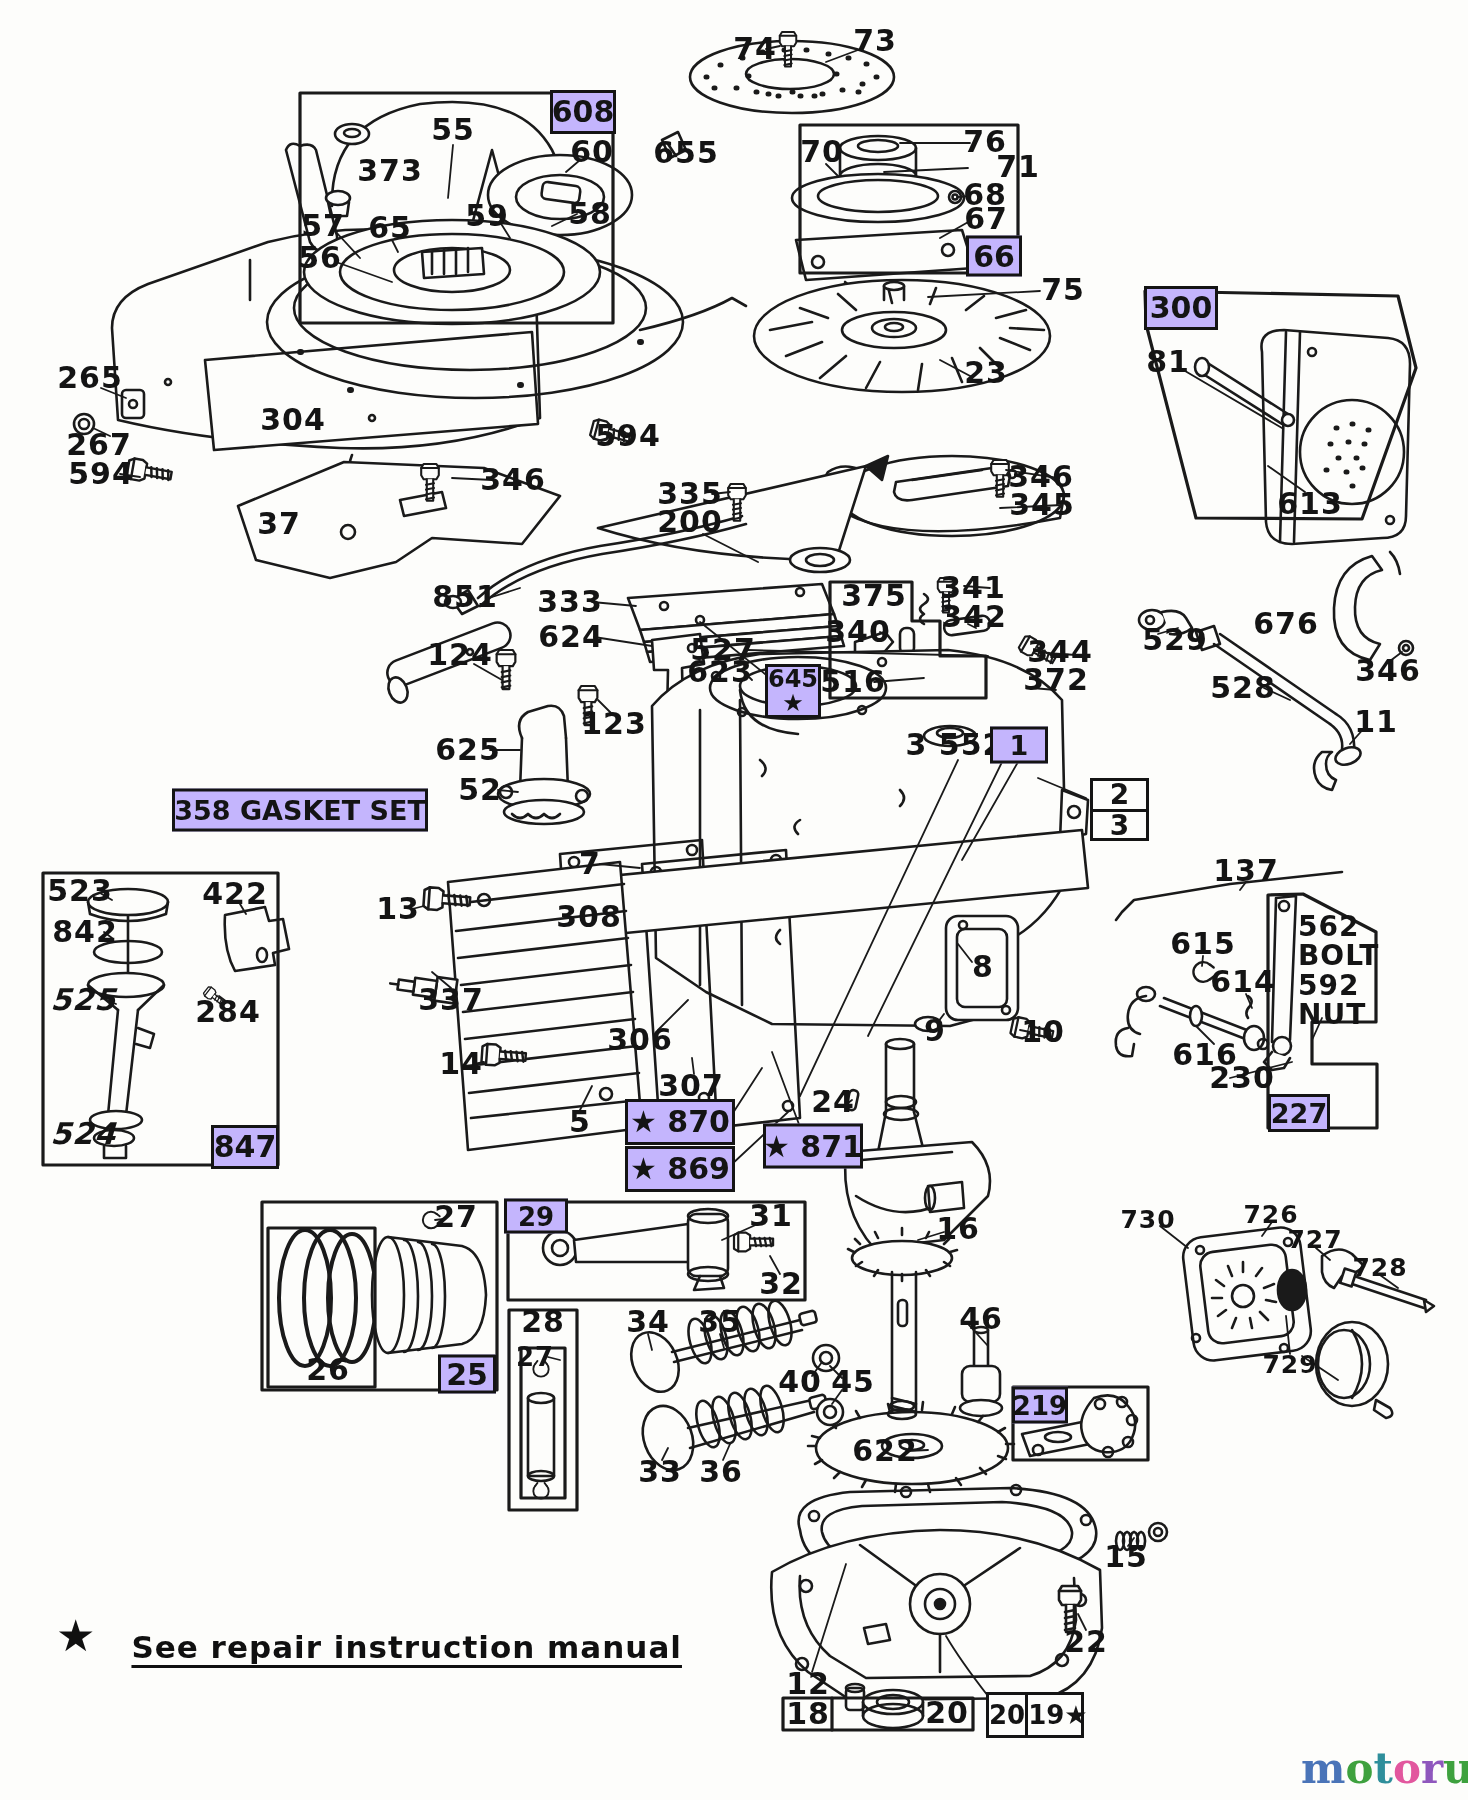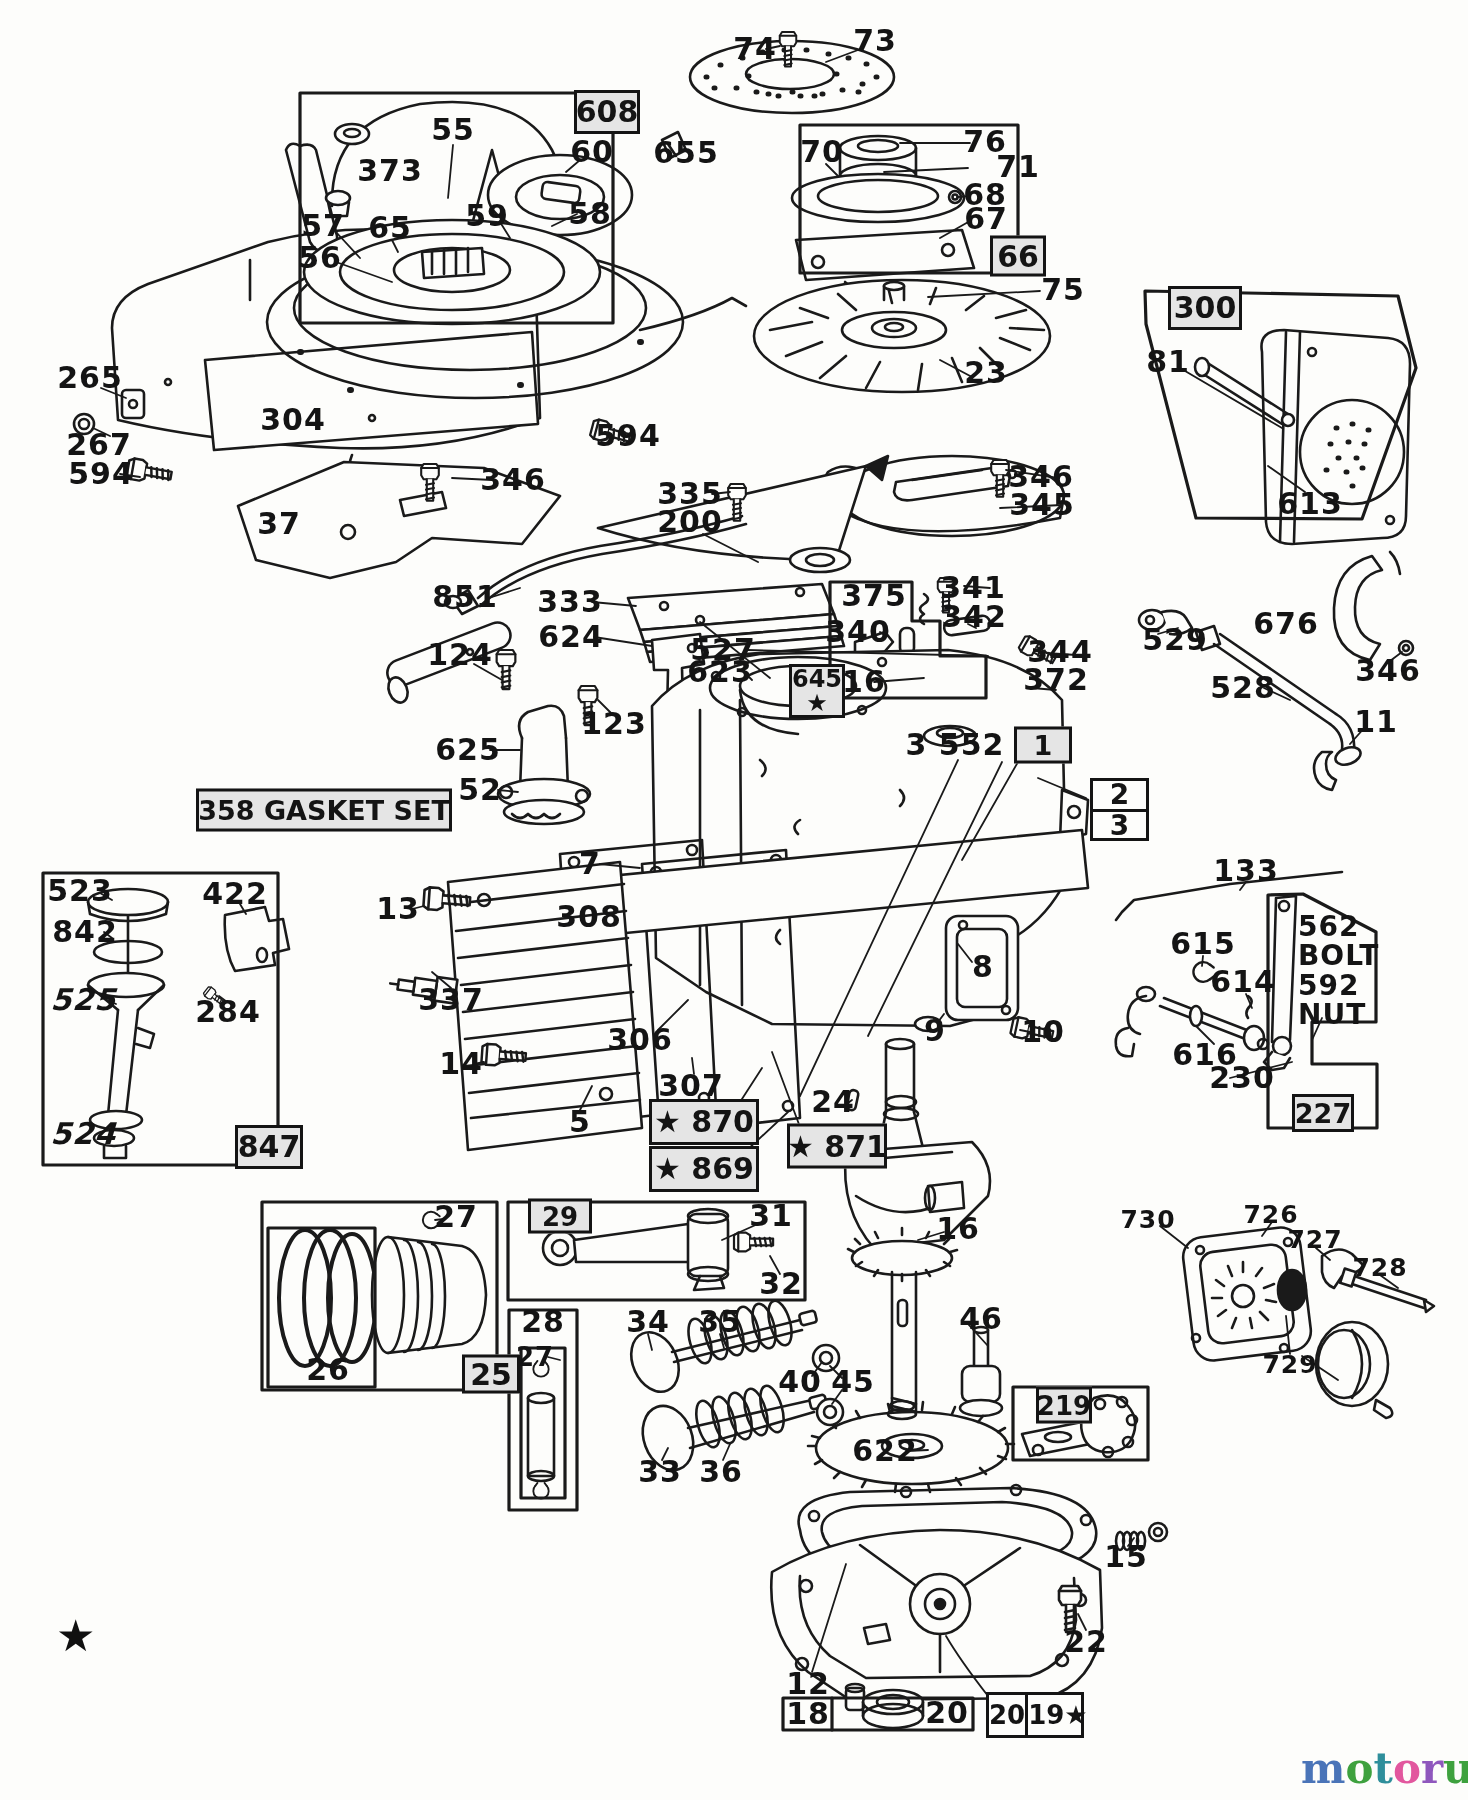--- a/index.html
+++ b/index.html
@@ -3,22 +3,22 @@
 <meta charset="utf-8">
 <style>
   html,body{margin:0;padding:0;background:#ffffff;}
   #stage{position:relative;width:1468px;height:1800px;background:#fdfdfb;overflow:hidden;
          font-family:"DejaVu Sans",sans-serif;}
   #art{position:absolute;left:0;top:0;}
   .callout{position:absolute;transform:translate(-50%,-50%);font-weight:bold;color:#141414;
            letter-spacing:1px;white-space:nowrap;line-height:1;}
   .callout.it{font-style:italic;transform:translate(-50%,-50%) skewX(-6deg);}
   .boxed{position:absolute;transform:translate(-50%,-50%);display:flex;flex-direction:column;
-         align-items:center;justify-content:center;border:3px solid #141414;background:#e5e5e5;
-         font-weight:bold;color:#141414;line-height:1.0;white-space:nowrap;margin-left:24px;}
+         align-items:center;justify-content:center;border:3px solid #141414;background:#c4b5fd;
+         font-weight:bold;color:#141414;line-height:1.0;white-space:nowrap;}
   .cells{position:absolute;display:flex;border:3px solid #141414;background:#fdfdfb;
          font-weight:bold;color:#141414;}
   .cells.v{flex-direction:column;}
   .cells .cell{display:flex;align-items:center;justify-content:center;flex:1;line-height:1;}
   .cells.h .cell + .cell{border-left:3px solid #141414;}
   .cells.v .cell + .cell{border-top:3px solid #141414;}
   .note{position:absolute;font-weight:bold;color:#141414;line-height:1.05;letter-spacing:1px;}
   .note span{display:block;}
   #legend{position:absolute;left:56px;top:1612px;display:flex;color:#101010;}
   #legend-star{font-size:44px;line-height:1;margin-right:14px;margin-top:2px;}
@@ -543,21 +543,21 @@
       <div class="callout" style="left: 1060px; top: 652px; font-size: 30px;">344</div>
       <div class="callout" style="left: 1056px; top: 680px; font-size: 30px;">372</div>
       <div class="callout" style="left: 853px; top: 682px; font-size: 30px;">516</div>
       <div class="callout" style="left: 874px; top: 596px; font-size: 30px;">375</div>
       <div class="callout" style="left: 1175px; top: 640px; font-size: 30px;">529</div>
       <div class="callout" style="left: 1286px; top: 624px; font-size: 30px;">676</div>
       <div class="callout" style="left: 1243px; top: 688px; font-size: 30px;">528</div>
       <div class="callout" style="left: 1388px; top: 671px; font-size: 30px;">346</div>
       <div class="callout" style="left: 1376px; top: 722px; font-size: 30px;">11</div>
       <div class="callout" style="left: 955px; top: 745px; font-size: 30px;">3 552</div>
-      <div class="callout" style="left: 1246px; top: 871px; font-size: 30px;">133</div>
+      <div class="callout" style="left: 1246px; top: 871px; font-size: 30px;">137</div>
       <div class="callout" style="left: 1203px; top: 944px; font-size: 30px;">615</div>
       <div class="callout" style="left: 1243px; top: 982px; font-size: 30px;">614</div>
       <div class="callout" style="left: 1205px; top: 1055px; font-size: 30px;">616</div>
       <div class="callout" style="left: 1211px; top: 1078px; font-size: 30px; margin-left: 31px;">230</div>
       <div class="callout" style="left: 590px; top: 864px; font-size: 30px;">7</div>
       <div class="callout" style="left: 398px; top: 909px; font-size: 30px;">13</div>
       <div class="callout" style="left: 589px; top: 917px; font-size: 30px;">308</div>
       <div class="callout" style="left: 451px; top: 1000px; font-size: 30px;">337</div>
       <div class="callout" style="left: 640px; top: 1040px; font-size: 30px;">306</div>
       <div class="callout" style="left: 461px; top: 1064px; font-size: 30px;">14</div>
@@ -653,20 +653,21 @@
         <span>562</span>
         <span>BOLT</span>
         <span>592</span>
         <span>NUT</span>
       </div>
     </div>
 
 <div id="legend">
   <span id="legend-star">★</span>
   <div>
+    <div class="legend-line two">See repair instruction manual</div>
   </div>
 </div>
 
 <div id="brand">
   <span id="brand-letters"><span style="color: rgb(74, 116, 184);">m</span><span style="color: rgb(62, 161, 62);">o</span><span style="color: rgb(47, 143, 155);">t</span><span style="color: rgb(226, 87, 158);">o</span><span style="color: rgb(143, 87, 189);">r</span><span style="color: rgb(62, 161, 62);">u</span></span>
 </div>
 
 </div>
 
 </body></html>

